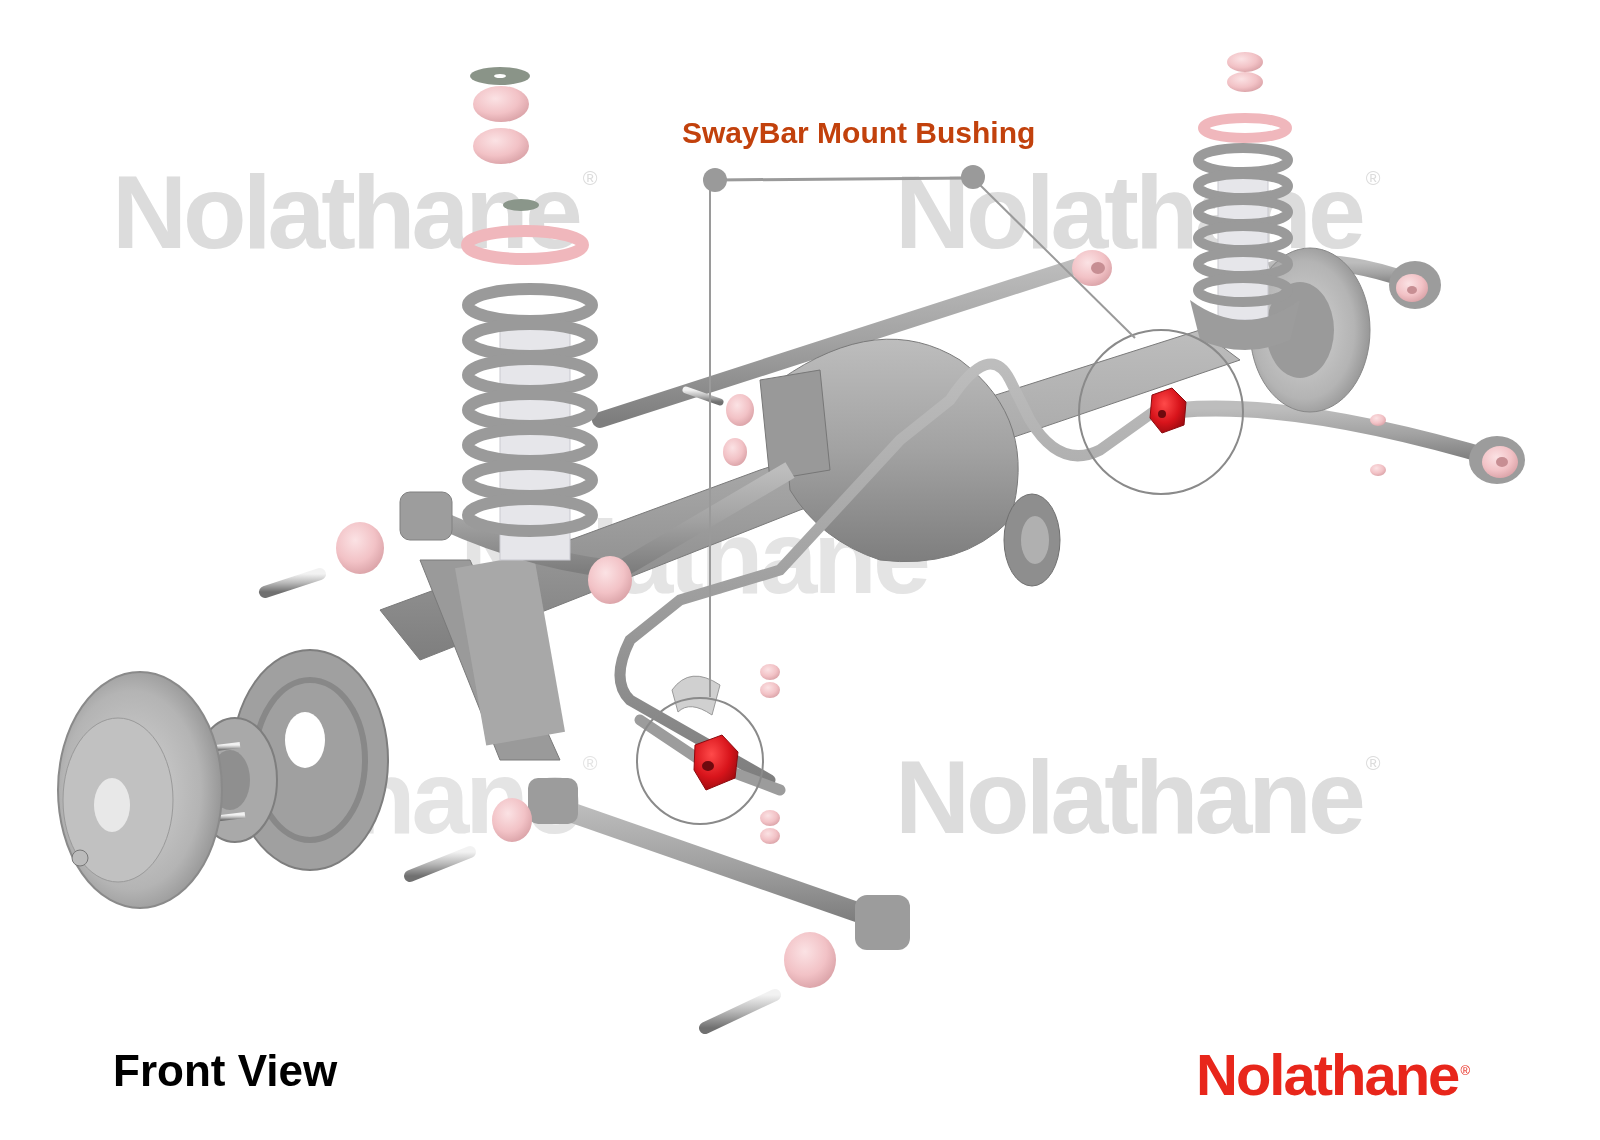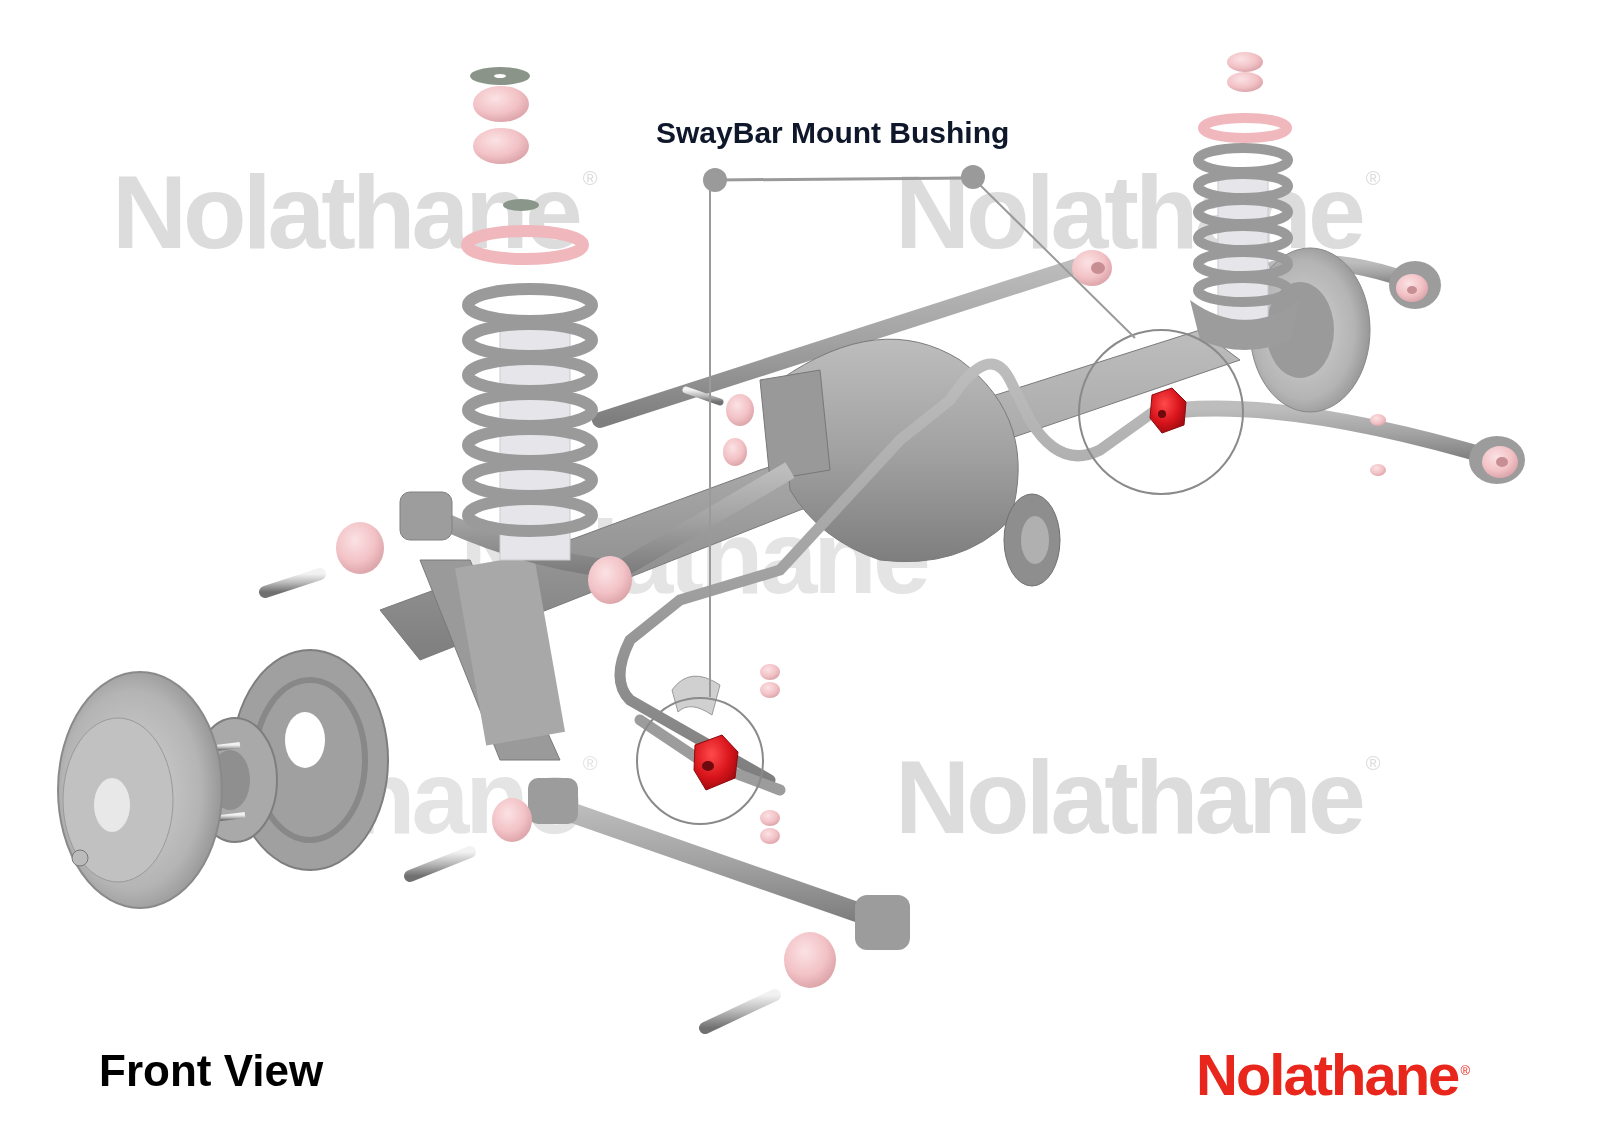--- a/index.html
+++ b/index.html
@@ -2,23 +2,23 @@
 <html><head>
 <meta charset="utf-8">
 <style>
   html, body { margin: 0; padding: 0; background: #ffffff; }
   body { width: 1600px; height: 1140px; position: relative; overflow: hidden;
          font-family: "Liberation Sans", sans-serif; }
   .canvas { position: absolute; left: 0; top: 0; width: 1600px; height: 1140px; }
   .watermark { position: absolute; font-family: "Liberation Sans", sans-serif; font-weight: 700;
                color: #dcdcdc; font-size: 104px; letter-spacing: -4px; line-height: 1; white-space: nowrap; }
   .watermark .reg { font-size: 20px; font-weight: 400; vertical-align: top; margin-left: 4px; letter-spacing: 0; position: relative; top: 8px; }
-  .callout-label { position: absolute; left: 656px; top: 116px; color: #0f172a; font-weight: 700;
+  .callout-label { position: absolute; left: 682px; top: 116px; color: #c2410c; font-weight: 700;
                    font-size: 30px; white-space: nowrap; }
-  .view-label { position: absolute; left: 99px; top: 1046px; color: #000; font-weight: 700; font-size: 44px; white-space: nowrap; }
+  .view-label { position: absolute; left: 113px; top: 1046px; color: #000; font-weight: 700; font-size: 44px; white-space: nowrap; }
   .brand-logo { position: absolute; left: 1196px; top: 1046px; color: #e8261b; font-weight: 700;
                 font-size: 58px; letter-spacing: -2px; white-space: nowrap; line-height: 1; }
   .brand-logo .reg { font-size: 13px; font-weight: 400; vertical-align: top; letter-spacing: 0; position: relative; top: 18px; margin-left: 2px; color: #e8261b; }
 </style>
 </head>
 <body>
 
 <div class="watermark" style="left:112px; top:160px;">
   <span>Nolathane</span><span class="reg">®</span>
 </div>

